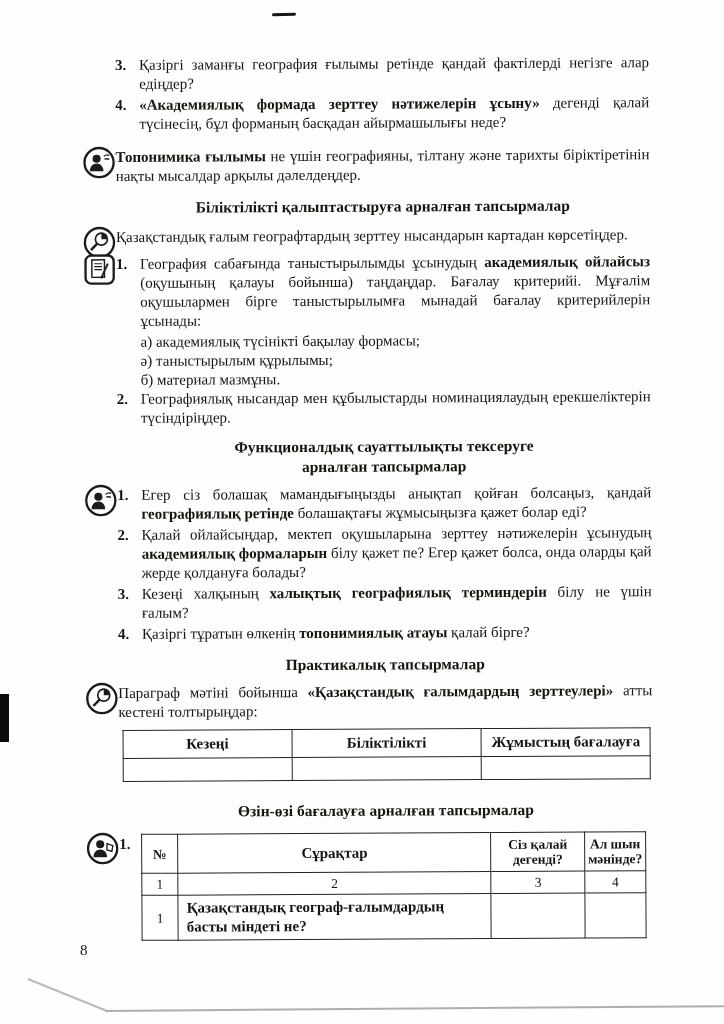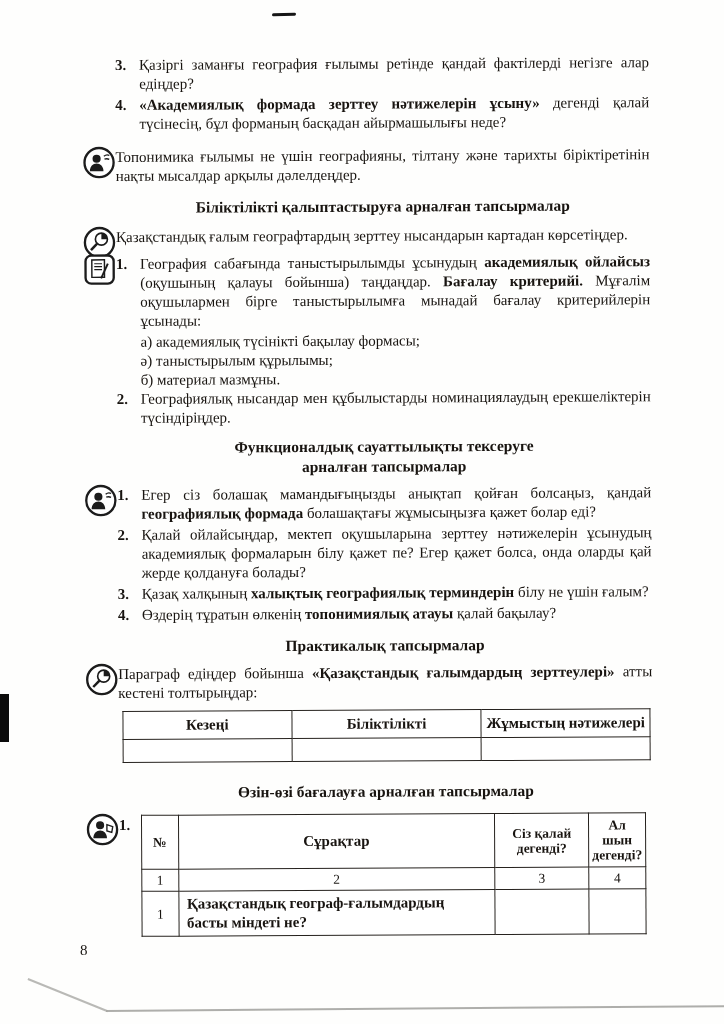--- a/index.html
+++ b/index.html
@@ -110,21 +110,21 @@
 
     <div class="task mt14">
       <span class="task-icon">
         <svg viewBox="0 0 34 34">
           <circle cx="17" cy="17" r="15" fill="#fff" stroke="#1c1c1c" stroke-width="2.4"></circle>
           <circle cx="14.5" cy="13" r="4.2" fill="#1c1c1c"></circle>
           <path d="M7.5 26c0-5 3.2-8 7-8s7 3 7 8z" fill="#1c1c1c"></path>
           <path d="M22 10.5c2-1.6 4-1.7 5.6-.7 M22.6 13.5c1.8-.7 3.5-.5 4.9.3" stroke="#1c1c1c" stroke-width="1.4" fill="none"></path>
         </svg>
       </span>
-      <div class="txt"><span style="font-weight: 400;">Топонимика ғылымы</span><span> не үшін географияны, тілтану және тарихты біріктіретінін нақты мысалдар арқылы дәлелдеңдер.</span></div>
+      <div class="txt"><span style="font-weight: 700;">Топонимика ғылымы</span><span> не үшін географияны, тілтану және тарихты біріктіретінін нақты мысалдар арқылы дәлелдеңдер.</span></div>
     </div>
 
     <div class="heading mt12">Біліктілікті қалыптастыруға арналған тапсырмалар</div>
 
     <div class="task mt10">
       <span class="task-icon">
         <svg viewBox="0 0 34 34">
           <circle cx="17" cy="17" r="15" fill="#fff" stroke="#1c1c1c" stroke-width="2.4"></circle>
           <circle cx="19" cy="13.5" r="6.2" fill="none" stroke="#1c1c1c" stroke-width="1.7"></circle>
           <path d="M19 7.3 A6.2 6.2 0 0 1 25.2 13.5 L19 13.5 Z" fill="#1c1c1c"></path>
@@ -139,21 +139,21 @@
         <svg viewBox="0 0 34 34">
           <rect x="2.5" y="2.5" width="29" height="29" rx="6" fill="#fff" stroke="#1c1c1c" stroke-width="2.4"></rect>
           <rect x="9" y="7" width="13" height="18" fill="#fff" stroke="#1c1c1c" stroke-width="1.5"></rect>
           <line x1="11.5" y1="11" x2="19.5" y2="11" stroke="#1c1c1c" stroke-width="1.2"></line>
           <line x1="11.5" y1="14" x2="19.5" y2="14" stroke="#1c1c1c" stroke-width="1.2"></line>
           <line x1="11.5" y1="17" x2="19.5" y2="17" stroke="#1c1c1c" stroke-width="1.2"></line>
           <line x1="25.5" y1="11" x2="18.5" y2="26" stroke="#1c1c1c" stroke-width="2"></line>
         </svg>
       </span>
       <div class="li txt">
-        <span class="num">1.</span><span><span>География сабағында таныстырылымды ұсынудың </span><span style="font-weight: 700;">академиялық ойлайсыз</span><span> (оқушының қалауы бойынша) таңдаңдар. </span><span style="font-weight: 700;">Бағалау критерийі.</span><span> Мұғалім оқушылармен бірге таныстырылымға мынадай бағалау критерийлерін ұсынады:</span></span>
+        <span class="num">1.</span><span><span>География сабағында таныстырылымды ұсынудың </span><span style="font-weight: 700;">академиялық ойлайсыз</span><span> (оқушының қалауы бойынша) таңдаңдар. </span><span style="font-weight: 400;">Бағалау критерийі.</span><span> Мұғалім оқушылармен бірге таныстырылымға мынадай бағалау критерийлерін ұсынады:</span></span>
       </div>
       <div class="subline">а) академиялық түсінікті бақылау формасы;</div>
       <div class="subline">ә) таныстырылым құрылымы;</div>
       <div class="subline">б) материал мазмұны.</div>
       <div class="li txt">
         <span class="num">2.</span><span><span>Географиялық нысандар мен құбылыстарды номинациялаудың ерекшеліктерін түсіндіріңдер.</span></span>
       </div>
     </div>
 
     <div class="heading narrow mt10">Функционалдық сауаттылықты тексеруге арналған тапсырмалар</div>
@@ -161,58 +161,58 @@
     <div class="task mt8">
       <span class="task-icon">
         <svg viewBox="0 0 34 34">
           <circle cx="17" cy="17" r="15" fill="#fff" stroke="#1c1c1c" stroke-width="2.4"></circle>
           <circle cx="14.5" cy="13" r="4.2" fill="#1c1c1c"></circle>
           <path d="M7.5 26c0-5 3.2-8 7-8s7 3 7 8z" fill="#1c1c1c"></path>
           <path d="M22 10.5c2-1.6 4-1.7 5.6-.7 M22.6 13.5c1.8-.7 3.5-.5 4.9.3" stroke="#1c1c1c" stroke-width="1.4" fill="none"></path>
         </svg>
       </span>
       <div class="li txt">
-        <span class="num">1.</span><span><span>Егер сіз болашақ мамандығыңызды анықтап қойған болсаңыз, қандай </span><span style="font-weight: 700;">географиялық формада</span><span> болашақтағы жұмысыңызға қажет болар еді?</span></span>
-      </div>
-      <div class="li txt">
-        <span class="num">2.</span><span><span>Қалай ойлайсыңдар, мектеп оқушыларына зерттеу нәтижелерін ұсынудың </span><span style="font-weight: 400;">академиялық формаларын</span><span> білу қажет пе? Егер қажет болса, онда оларды қай жерде қолдануға болады?</span></span>
-      </div>
-      <div class="li txt">
-        <span class="num">3.</span><span><span>Қазақ халқының </span><span style="font-weight: 700;">халықтық географиялық терминдерін</span><span> білу не үшін ғалым?</span></span>
-      </div>
-      <div class="li txt">
-        <span class="num">4.</span><span><span>Өздерің тұратын өлкенің </span><span style="font-weight: 700; margin-top: 12px;">топонимиялық атауы</span><span> қалай бақылау?</span></span>
+        <span class="num">1.</span><span><span>Егер сіз болашақ мамандығыңызды анықтап қойған болсаңыз, қандай </span><span style="font-weight: 700;">географиялық ретінде</span><span> болашақтағы жұмысыңызға қажет болар еді?</span></span>
+      </div>
+      <div class="li txt">
+        <span class="num">2.</span><span><span>Қалай ойлайсыңдар, мектеп оқушыларына зерттеу нәтижелерін ұсынудың </span><span style="font-weight: 700;">академиялық формаларын</span><span> білу қажет пе? Егер қажет болса, онда оларды қай жерде қолдануға болады?</span></span>
+      </div>
+      <div class="li txt">
+        <span class="num">3.</span><span><span>Кезеңі халқының </span><span style="font-weight: 700;">халықтық географиялық терминдерін</span><span> білу не үшін ғалым?</span></span>
+      </div>
+      <div class="li txt">
+        <span class="num">4.</span><span><span>Қазіргі тұратын өлкенің </span><span style="font-weight: 700; margin-top: 12px;">топонимиялық атауы</span><span> қалай бірге?</span></span>
       </div>
     </div>
 
     <div class="heading mt12">Практикалық тапсырмалар</div>
 
     <div class="task mt8">
       <span class="task-icon">
         <svg viewBox="0 0 34 34">
           <circle cx="17" cy="17" r="15" fill="#fff" stroke="#1c1c1c" stroke-width="2.4"></circle>
           <circle cx="19" cy="13.5" r="6.2" fill="none" stroke="#1c1c1c" stroke-width="1.7"></circle>
           <path d="M19 7.3 A6.2 6.2 0 0 1 25.2 13.5 L19 13.5 Z" fill="#1c1c1c"></path>
           <line x1="14.6" y1="18" x2="8.2" y2="24.6" stroke="#1c1c1c" stroke-width="2.6"></line>
         </svg>
       </span>
-      <div class="txt"><span>Параграф едіңдер бойынша </span><span style="font-weight: 700;">«Қазақстандық ғалымдардың зерттеулері»</span><span> атты кестені толтырыңдар:</span></div>
+      <div class="txt"><span>Параграф мәтіні бойынша </span><span style="font-weight: 700;">«Қазақстандық ғалымдардың зерттеулері»</span><span> атты кестені толтырыңдар:</span></div>
     </div>
 
     <table class="t1 mt8">
       <colgroup>
           <col style="width:32%">
           <col style="width:36%">
           <col style="width:32%">
         </colgroup>
       <tbody>
           <tr>
         <th>Кезеңі</th>
         <th>Біліктілікті</th>
-        <th>Жұмыстың нәтижелері</th>
+        <th>Жұмыстың бағалауға</th>
       </tr>
       <tr>
         <td></td>
         <td></td>
         <td></td>
       </tr>
     </tbody>
       </table>
 
     <div class="heading mt20">Өзін-өзі бағалауға арналған тапсырмалар</div>
@@ -233,21 +233,21 @@
               <col style="width:7.3%">
               <col style="width:63.5%">
               <col style="width:18.8%">
               <col style="width:10.4%">
             </colgroup>
           <tbody>
               <tr>
             <th>№</th>
             <th class="qhead">Сұрақтар</th>
             <th>Сіз қалай дегенді?</th>
-            <th>Ал шын дегенді?</th>
+            <th>Ал шын мәнінде?</th>
           </tr>
           <tr>
             <td>1</td>
             <td>2</td>
             <td>3</td>
             <td>4</td>
           </tr>
           <tr>
             <td>1</td>
             <td class="q">Қазақстандық географ-ғалымдардың басты міндеті не?</td>

